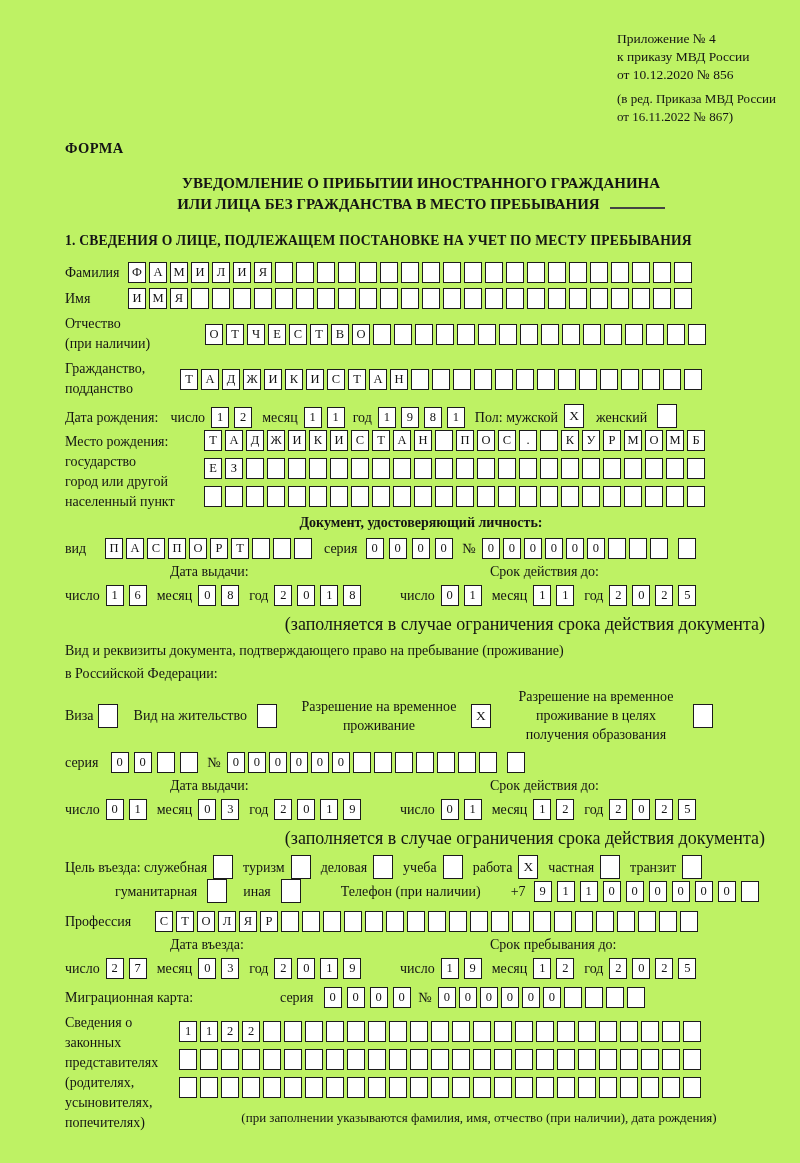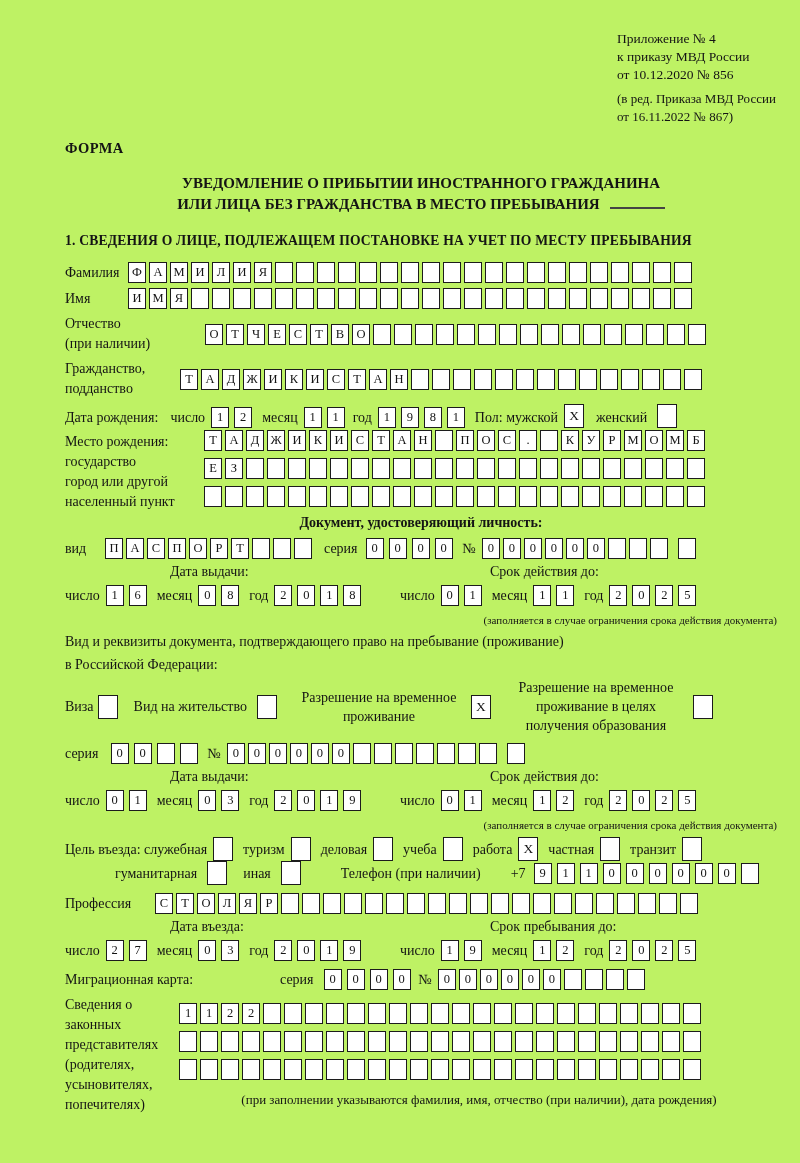--- a/index.html
+++ b/index.html
@@ -32,21 +32,21 @@
   .center-h{text-align:center;font-weight:bold;font-size:14px;margin:1px 0 7px;}
   .hdr-line{position:relative;height:19px;font-size:14px;margin-bottom:2px;text-align:center;}
   .hdr-l{position:absolute;left:105px;top:0;}
   .hdr-r{position:absolute;left:425px;top:0;}
   .dates{position:relative;height:26px;margin-bottom:3px;}
   .dblock{position:absolute;top:0;display:flex;align-items:flex-start;}
   .dblock .lbl{margin-right:6px;}
   .dblock .boxes{margin-right:10px;}
   .d-left{left:0;}
   .d-right{left:335px;}
-  .caption{font-size:11px;text-align:right;margin:1px 0 6px;}
+  .caption{font-size:18px;text-align:right;margin:1px 12px 6px;}
   .plain{font-size:14px;line-height:20px;margin-bottom:3px;}
   .wraplbl{font-size:14px;line-height:19px;text-align:center;flex:none;}
   .gap4{width:4px;flex:none;}.gap6{width:6px;flex:none;}.gap8{width:8px;flex:none;}
   .gap10{width:10px;flex:none;}.gap12{width:12px;flex:none;}.gap16{width:16px;flex:none;}
   .gap18{width:18px;flex:none;}.gap30{width:30px;flex:none;}.gap40{width:40px;flex:none;}
   .indent50{margin-left:50px;}
   .repcap{font-size:13px;text-align:center;margin-top:12px;width:600px;}
 </style>
 </head>
 <body>

